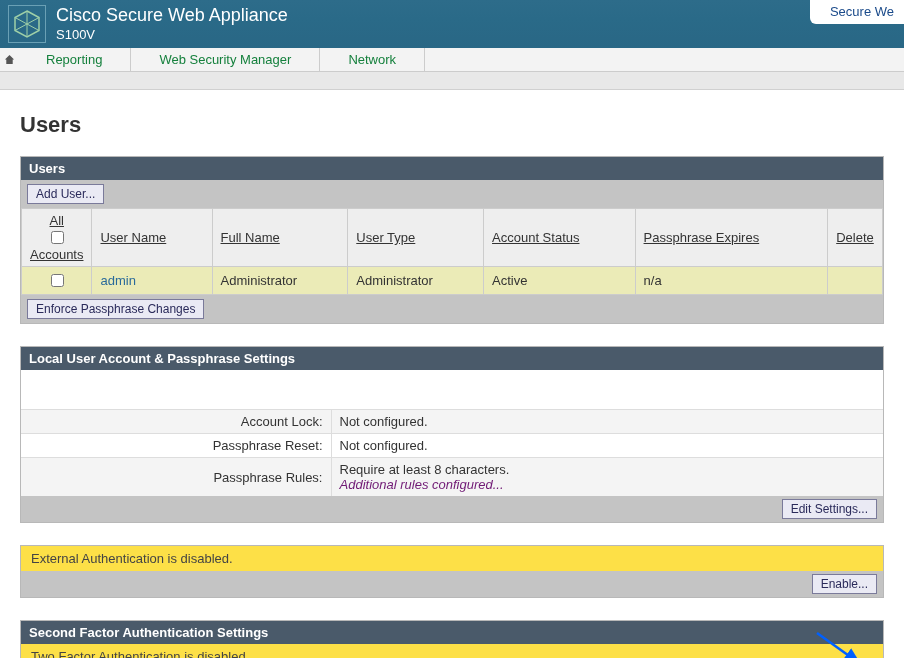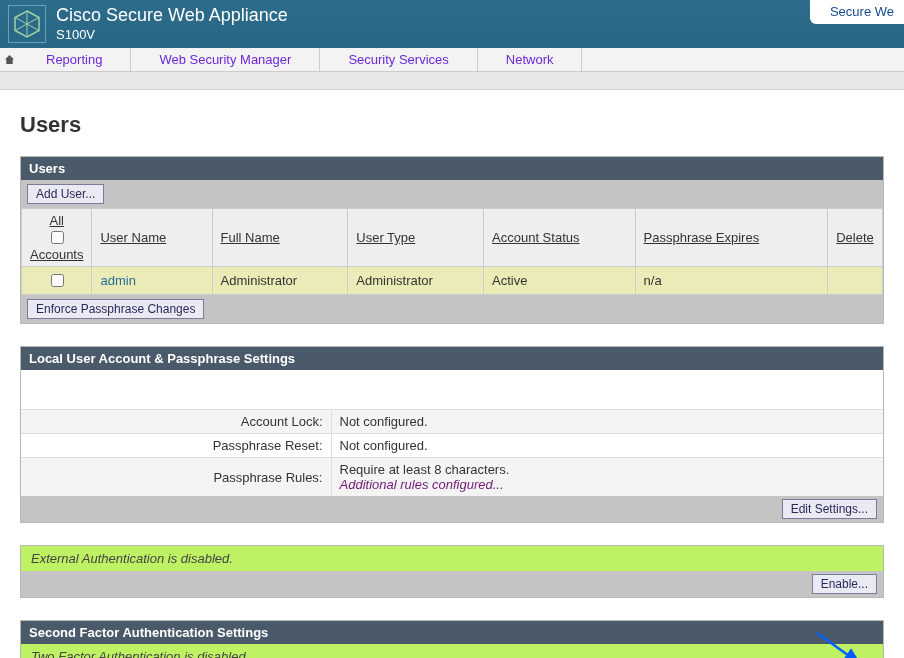--- a/index.html
+++ b/index.html
@@ -54,21 +54,21 @@
   .home-icon {
     width: 18px;
     display: flex; align-items: center; justify-content: center;
     font-size: 12px; color: #444;
   }
   .nav-tab {
     border-right: 1px solid #ccc;
     padding: 0 28px;
     display: flex; align-items: center;
     font-size: 13px;
-    color: #6d28d9;
+    color: #15803d;
     cursor: pointer;
     background: #f3f3f3;
     text-align: center;
   }
   .nav-tab:first-of-type { border-left: 1px solid #ccc; }
   .nav-tab.active {
     background: #fff;
     border-bottom: 1px solid #fff;
     margin-bottom: -1px;
   }
@@ -157,23 +157,22 @@
   table.kv tr:nth-child(even) td { background: #fff; }
   table.kv td.k {
     width: 310px;
     text-align: right;
     border-right: 1px solid #ddd;
   }
   .italic { font-style: italic; color: #701a75; }
 
   .panel-body-plain {
     padding: 5px 10px;
-    font-style: italic;
     color: #444;
-    background: #bef264;
+    background: #fde047;
   }
 
   
   .arrow-wrap {
     position: absolute;
     pointer-events: none;
   }
 
   .rel { position: relative; }
 </style>
@@ -197,21 +196,20 @@
 </div>
 
 <div class="navbar">
   <div class="home-icon">
     <svg width="11" height="11" viewBox="0 0 12 12">
         <path d="M6 1 L11 6 L9.5 6 L9.5 11 L2.5 11 L2.5 6 L1 6 Z" fill="#555"></path>
       </svg>
   </div>
   <div class="nav-tab">Reporting</div>
   <div class="nav-tab">Web Security Manager</div>
-  <div class="nav-tab">Security Services</div>
   <div class="nav-tab">Network</div>
 </div>
 <div class="subbar"></div>
 
 <div class="page">
   <h1 class="page-title">Users</h1>
 
   <div class="panel">
     <div class="panel-header">Users</div>
     <div class="panel-strip">

